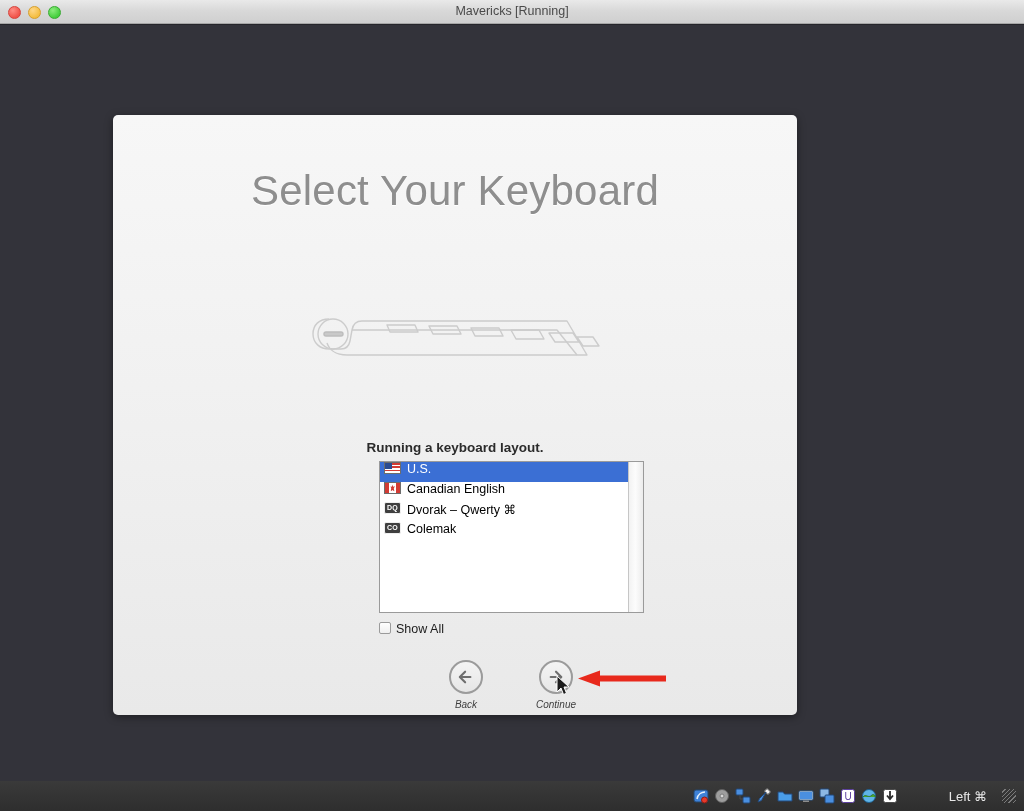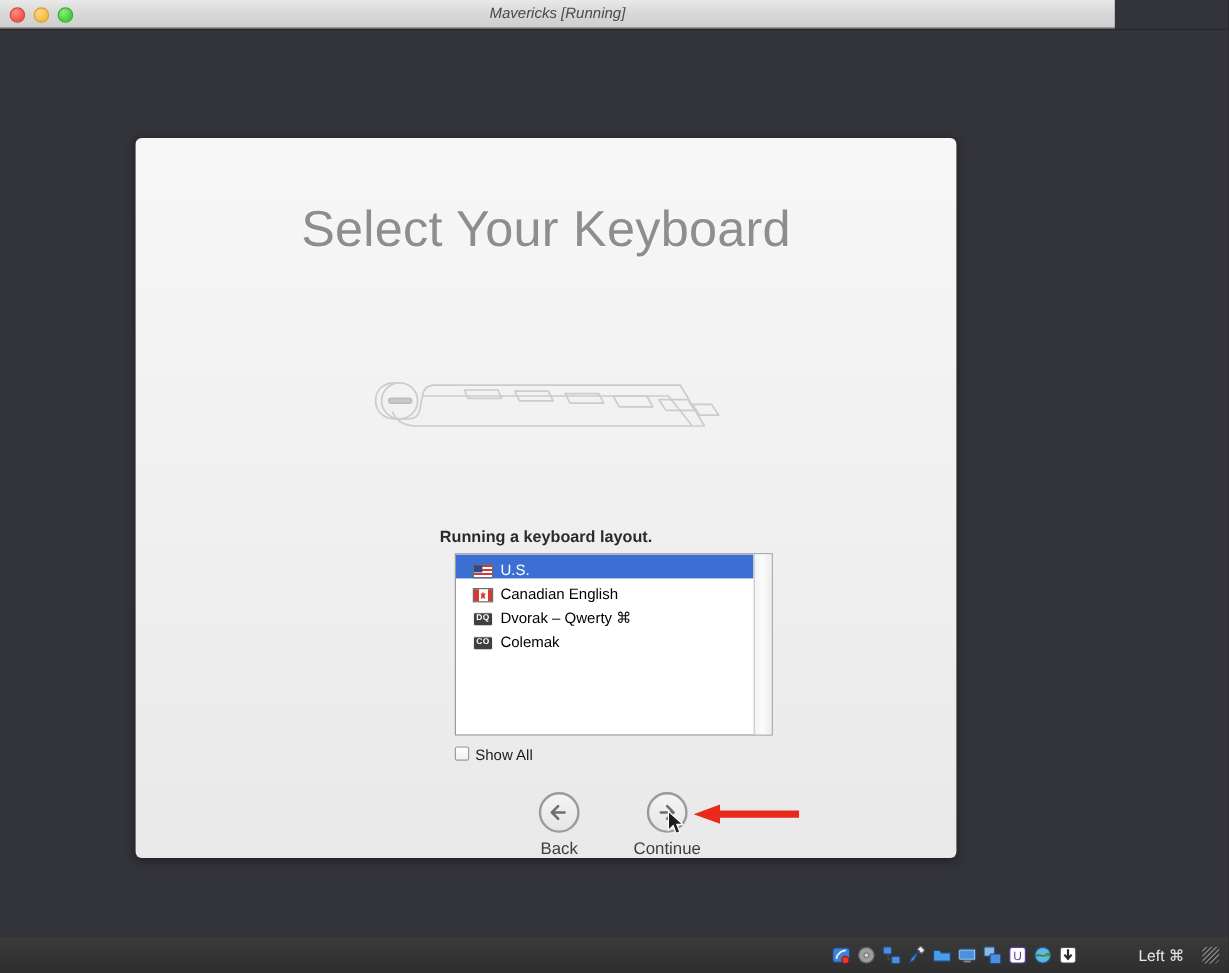--- a/index.html
+++ b/index.html
@@ -20,25 +20,24 @@
     width: 1024px;
     height: 811px;
     background: #33333a;
     overflow: hidden;
   }
 
   
   .titlebar {
     position: absolute;
     left: 0; top: 0;
-    width: 929px; height: 24px;
+    width: 1024px; height: 24px;
     background: linear-gradient(180deg, #e9e9e9 0%, #d8d8d8 48%, #cfcfcf 100%);
     border-bottom: 1px solid #a6a6a6;
     box-sizing: border-box;
-    font-style: italic;
   }
   .traffic {
     position: absolute;
     top: 6px;
     width: 13px; height: 13px;
     border-radius: 50%;
     box-sizing: border-box;
   }
   .traffic.close   { left: 8px;  background: radial-gradient(circle at 35% 30%, #ff8d84, #f05349 70%); border: 1px solid #d6443c; }
   .traffic.min     { left: 28px; background: radial-gradient(circle at 35% 30%, #ffd787, #f4bd3f 70%); border: 1px solid #d79f2c; }
@@ -111,23 +110,23 @@
     border: 1px solid #9a9a9a;
     box-sizing: border-box;
     display: flex;
   }
   .listcol {
     flex: 1 1 auto;
     overflow: hidden;
   }
   .row {
     display: flex;
-    align-items: flex-end;
+    align-items: flex-start;
     height: 20px;
-    padding-left: 14px;
+    padding-left: 4px;
     font-size: 12.5px;
     color: #000000;
   }
   .row.selected {
     background: #3b6fd4;
     color: #ffffff;
   }
   .row .label { margin-left: 6px; white-space: nowrap; }
 
   .flagicon {
@@ -219,22 +218,23 @@
     width: 34px; height: 34px;
     margin: 0 auto;
     border-radius: 50%;
     border: 2px solid #9b9b9b;
     background: linear-gradient(180deg, #f4f4f4, #e6e6e6);
     box-sizing: border-box;
     position: relative;
   }
   .navlabel {
     margin-top: 5px;
-    font-size: 14px;
+    font-size: 10px;
     color: #3e3e3e;
+    font-style: italic;
   }
 
   
   .red-arrow {
     position: absolute;
     left: 578px; top: 645px;
     width: 88px; height: 17px;
     pointer-events: none;
   }
   

